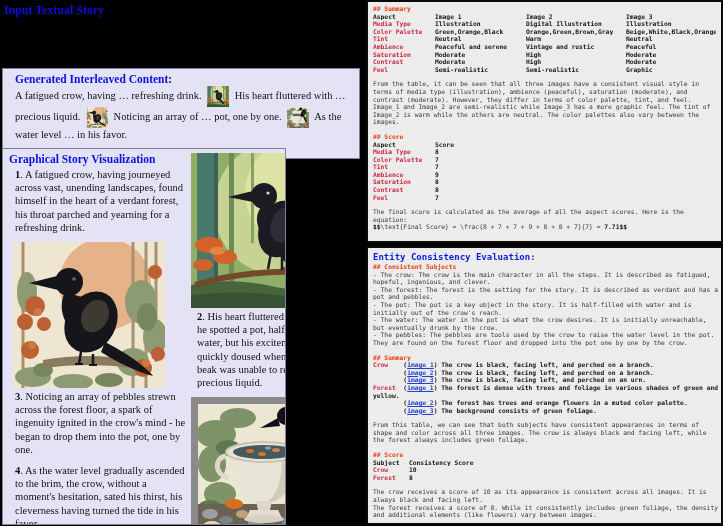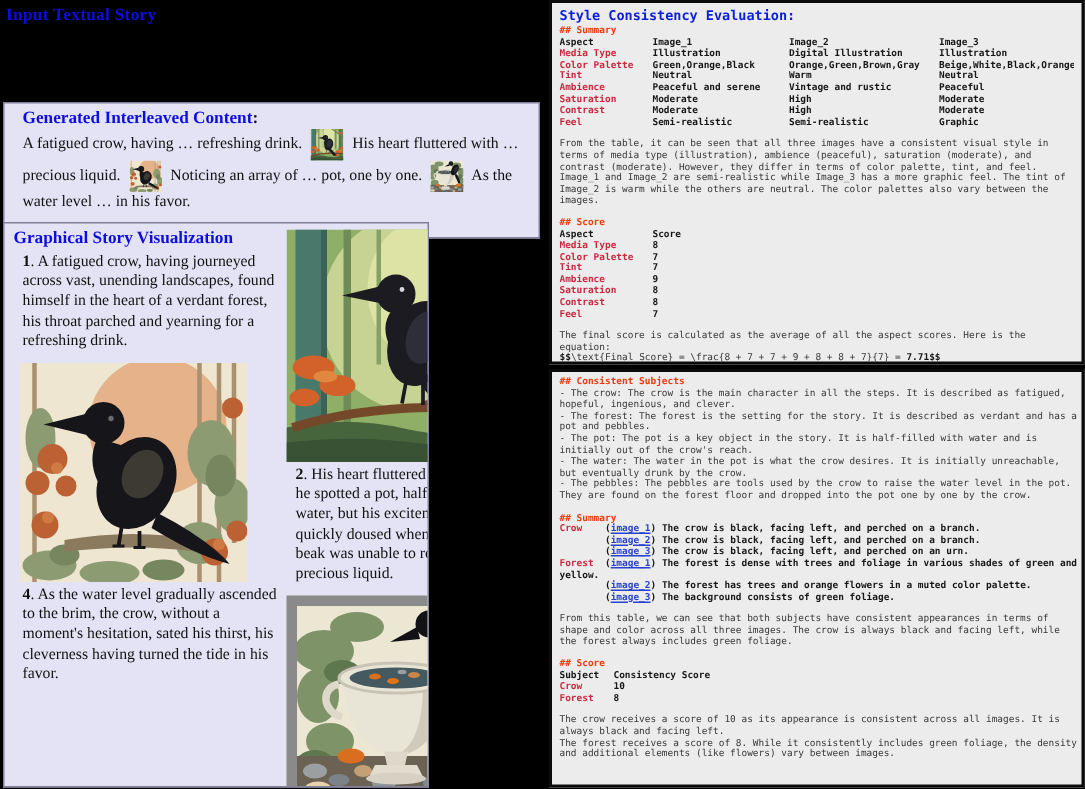--- a/index.html
+++ b/index.html
@@ -239,38 +239,38 @@
 </section>
 
 <section class="lpanel" id="story-panel">
   <div class="cols">
     <div class="colL">
       <div class="lheading">Graphical Story Visualization</div>
       <p class="step"><b>1</b><span>. A fatigued crow, having journeyed across vast, unending landscapes, found himself in the heart of a verdant forest, his throat parched and yearning for a refreshing drink.</span></p>
       <svg class="img-lg" id="img-vintage" width="152" height="146">
           <use href="#pic-vintage"></use>
         </svg>
+      <p class="step"><b>3</b><span>. Noticing an array of pebbles strewn across the forest floor, a spark of ingenuity ignited in the crow's mind - he began to drop them into the pot, one by one.</span></p>
       <p class="step"><b>4</b><span>. As the water level gradually ascended to the brim, the crow, without a moment's hesitation, sated his thirst, his cleverness having turned the tide in his favor.</span></p>
     </div>
     <div class="colR">
       <svg class="img-lg" id="img-forest" width="161" height="155">
           <use href="#pic-forest"></use>
         </svg>
       <p class="step"><b>2</b><span>. His heart fluttered with hope as he spotted a pot, half-filled with water, but his excitement was quickly doused when he realized his beak was unable to reach the precious liquid.</span></p>
       <div id="pot-frame">
         <svg id="img-pot" width="144" height="128">
             <use href="#pic-pot"></use>
           </svg>
       </div>
     </div>
   </div>
 </section>
 
 <section class="rpanel" id="style-panel">
-  <div class="rtitle">Style Consistency Evaluation:</div>
   <div class="rhash">## Summary</div>
   <div class="tbl tbl-sum">
       <div class="trow head">
         <span>Aspect</span>
         <span>Image_1</span>
         <span>Image_2</span>
         <span>Image_3</span>
       </div>
       <div class="trow data">
         <span>Media Type</span>
@@ -357,20 +357,21 @@
       </div>
     </div>
   <div class="para gap-t">The final score is calculated as the average of all the aspect scores. Here is the
 equation:</div>
   <div>
       <div class="mline"><span class="bold">$$</span><span>\text{Final Score} = \frac{8 + 7 + 7 + 9 + 8 + 8 + 7}{7} = </span><span class="bold">7.71$$</span></div>
     </div>
 </section>
 
 <section class="rpanel" id="entity-panel">
+  <div class="rtitle">Entity Consistency Evaluation:</div>
   <div class="rhash">## Consistent Subjects</div>
   <div class="para">- The crow: The crow is the main character in all the steps. It is described as fatigued,
 hopeful, ingenious, and clever.
 - The forest: The forest is the setting for the story. It is described as verdant and has a
 pot and pebbles.
 - The pot: The pot is a key object in the story. It is half-filled with water and is
 initially out of the crow's reach.
 - The water: The water in the pot is what the crow desires. It is initially unreachable,
 but eventually drunk by the crow.
 - The pebbles: The pebbles are tools used by the crow to raise the water level in the pot.

